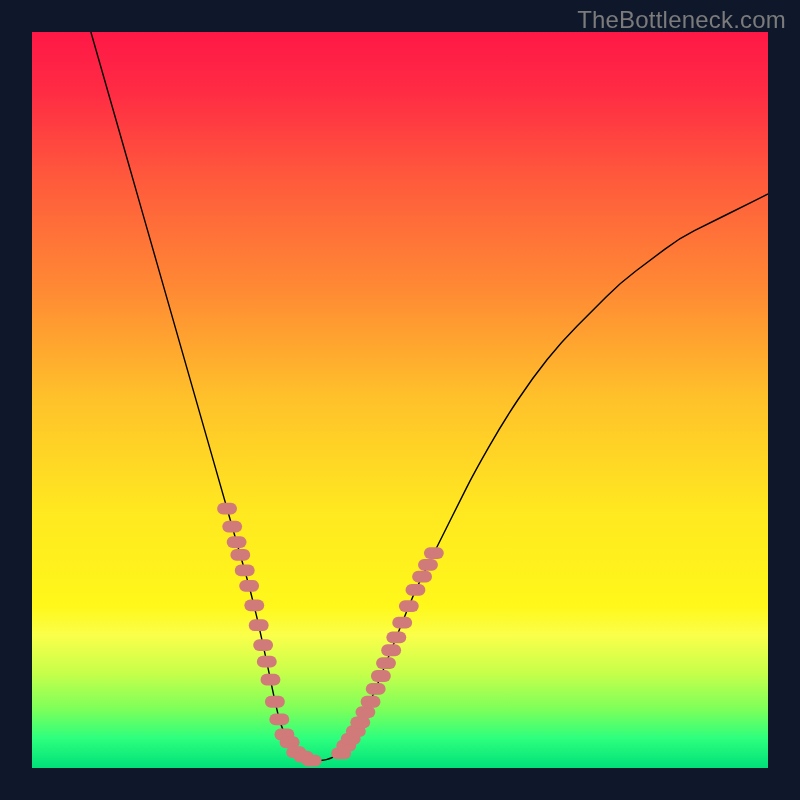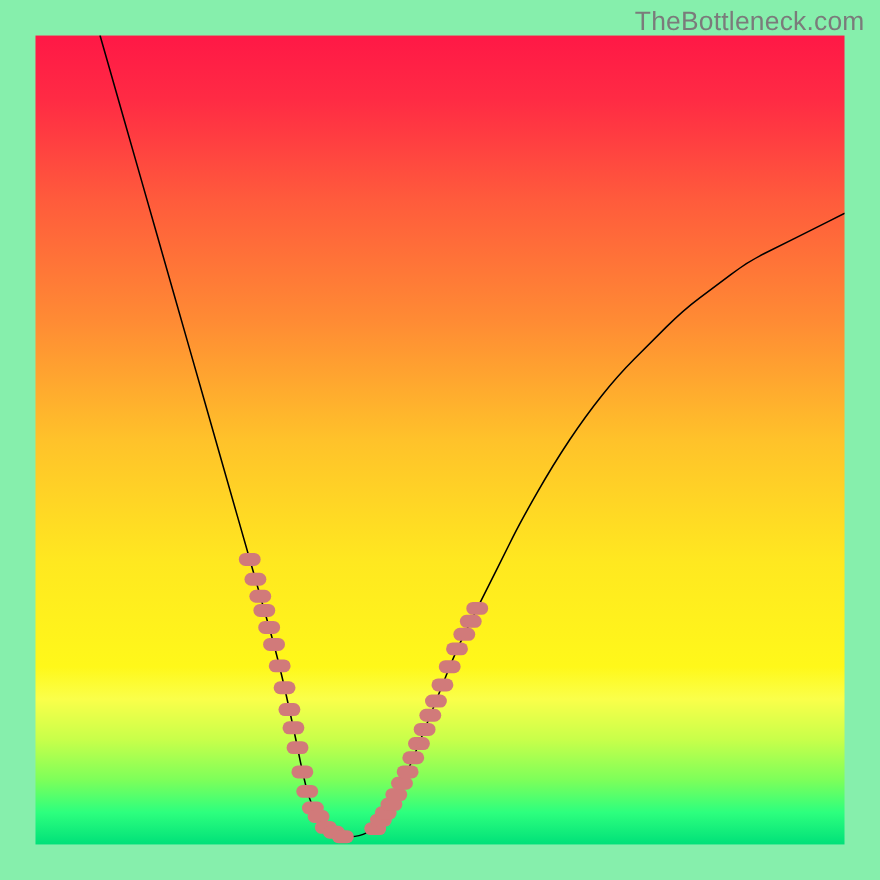--- a/index.html
+++ b/index.html
@@ -8,21 +8,21 @@
     width: 800px;
     height: 800px;
     background: #000;
     font-family: Arial, Helvetica, sans-serif;
     overflow: hidden;
   }
   .stage {
     position: relative;
     width: 800px;
     height: 800px;
-    background: #86efac;
+    background: #0f172a;
   }
   .plot-area {
     position: absolute;
     left: 32px;
     top: 32px;
     width: 736px;
     height: 736px;
     overflow: hidden;
   }
   .gradient-bg {

